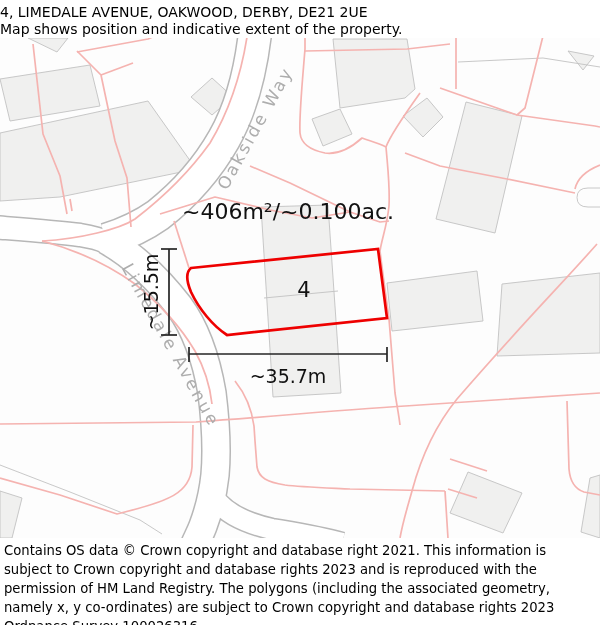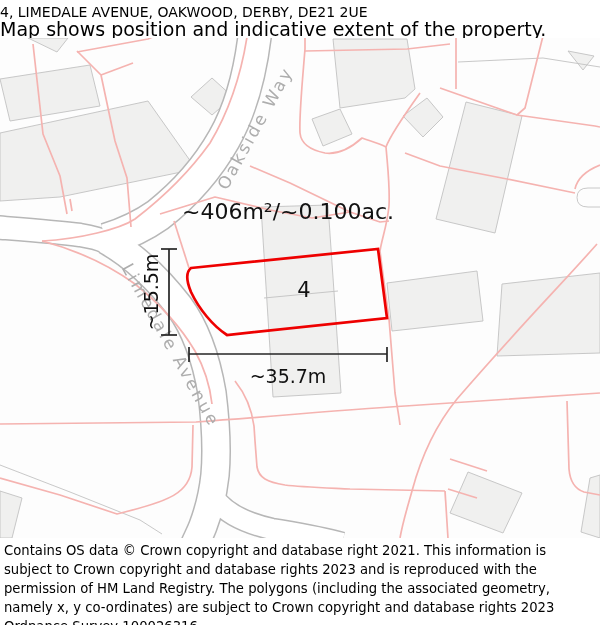--- a/index.html
+++ b/index.html
@@ -2,21 +2,21 @@
 <html><head>
 <meta charset="utf-8">
 <style>
   html,body{margin:0;padding:0;background:#ffffff;}
   .screen{
     position:relative;width:600px;height:625px;background:#ffffff;overflow:hidden;
     font-family:"DejaVu Sans","Liberation Sans",sans-serif;color:#000;
   }
   .hdr{height:38px;padding-top:4px;box-sizing:border-box;}
   .hdr .l1{font-size:14px;line-height:17px;}
-  .hdr .l2{font-size:19px;line-height:17px;}
+  .hdr .l2{font-size:14px;line-height:17px;}
   .mapbox{position:relative;width:600px;height:500px;}
   .mapbox svg{display:block;}
   .ftr{
     font-size:13.2px;line-height:1.44;padding:3px 4px 0 4px;color:#000;
     letter-spacing:0px;
   }
   svg text{font-family:"DejaVu Sans","Liberation Sans",sans-serif;}
   .street-label{fill:#adadad;font-size:17px;letter-spacing:2.5px;}
   .dim-label{fill:#111;font-size:19px;}
   .area-label{fill:#111;font-size:22px;}

